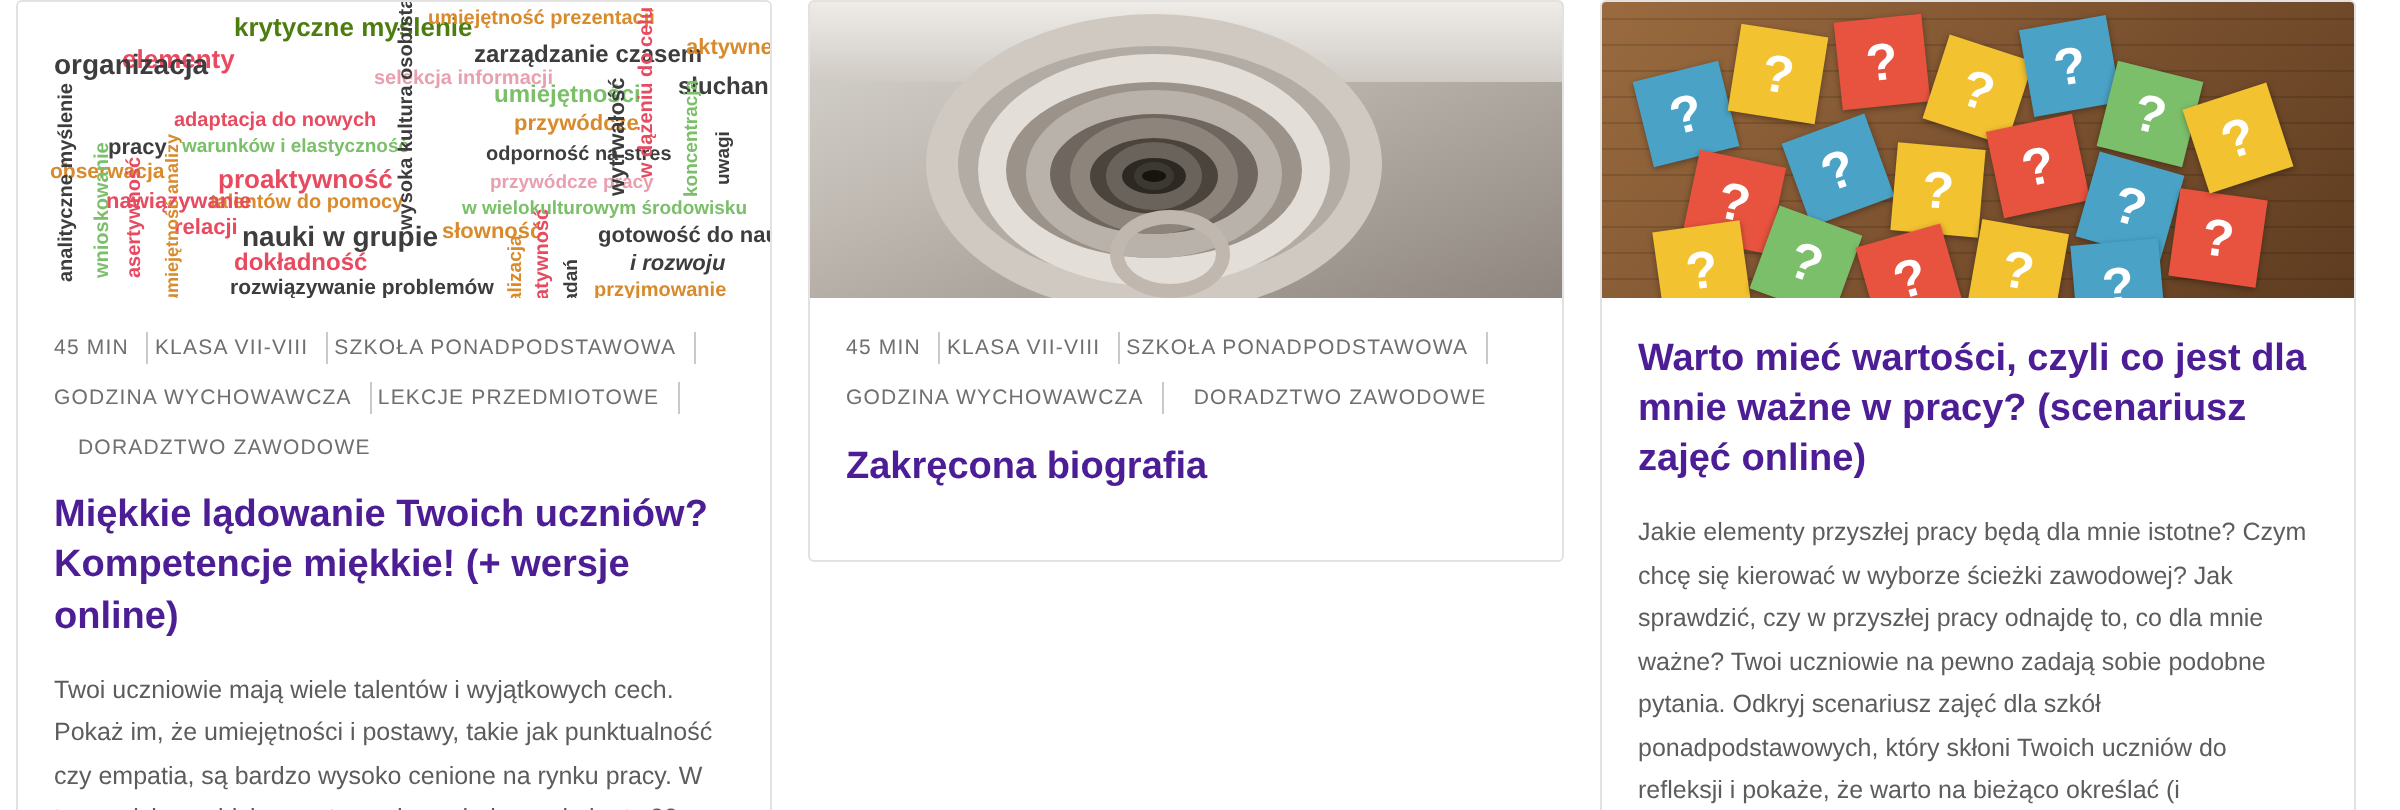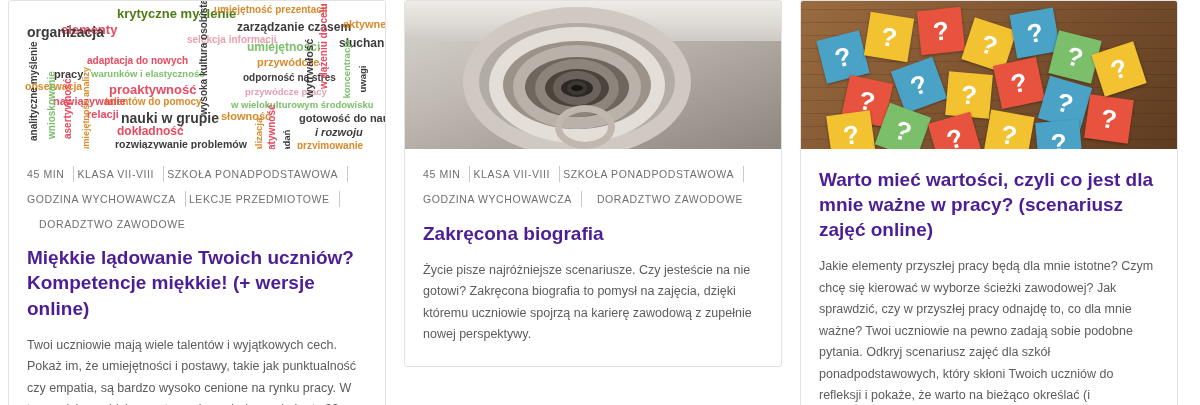--- a/index.html
+++ b/index.html
@@ -184,21 +184,20 @@
         <div class="ring" style="left:108px; top:44px; width:128px; height:84px; border-width:12px; border-color:#b9b2aa; background:#6f675f;"></div>
         <div class="ring" style="left:130px; top:58px; width:84px; height:58px; border-width:10px; border-color:#8d857c; background:#4b443d;"></div>
         <div class="ring" style="left:148px; top:70px; width:48px; height:34px; border-width:8px; border-color:#6a635b; background:#2d2823;"></div>
         <div class="ring" style="left:162px; top:80px; width:20px; height:14px; border-width:4px; border-color:#3c3832; background:#17140f;"></div>
         <div class="ring" style="left:150px; top:104px; width:60px; height:44px; border-width:7px; border-color:#c0b8af; background:transparent;"></div>
       </div>
     </div>
     <div class="card-body">
       <div class="meta" id="meta1"><span>45 MIN</span><span>KLASA VII-VIII</span><span>SZKOŁA PONADPODSTAWOWA</span><span>GODZINA WYCHOWAWCZA</span><span class="last">DORADZTWO ZAWODOWE</span></div>
       <div class="title">Zakręcona biografia</div>
-      <p class="excerpt">Życie pisze najróżniejsze scenariusze. Czy jesteście na nie gotowi? Zakręcona biografia to pomysł na zajęcia, dzięki któremu uczniowie spojrzą na karierę zawodową z zupełnie nowej perspektywy.</p>
     </div>
   </div>
 
   <div class="card">
     <div class="thumb">
       <div class="notes" id="notes3">
           <div class="wood-line" style="top: 8px;"></div>
           <div class="wood-line" style="top: 21px;"></div>
           <div class="wood-line" style="top: 34px;"></div>
           <div class="wood-line" style="top: 47px;"></div>

